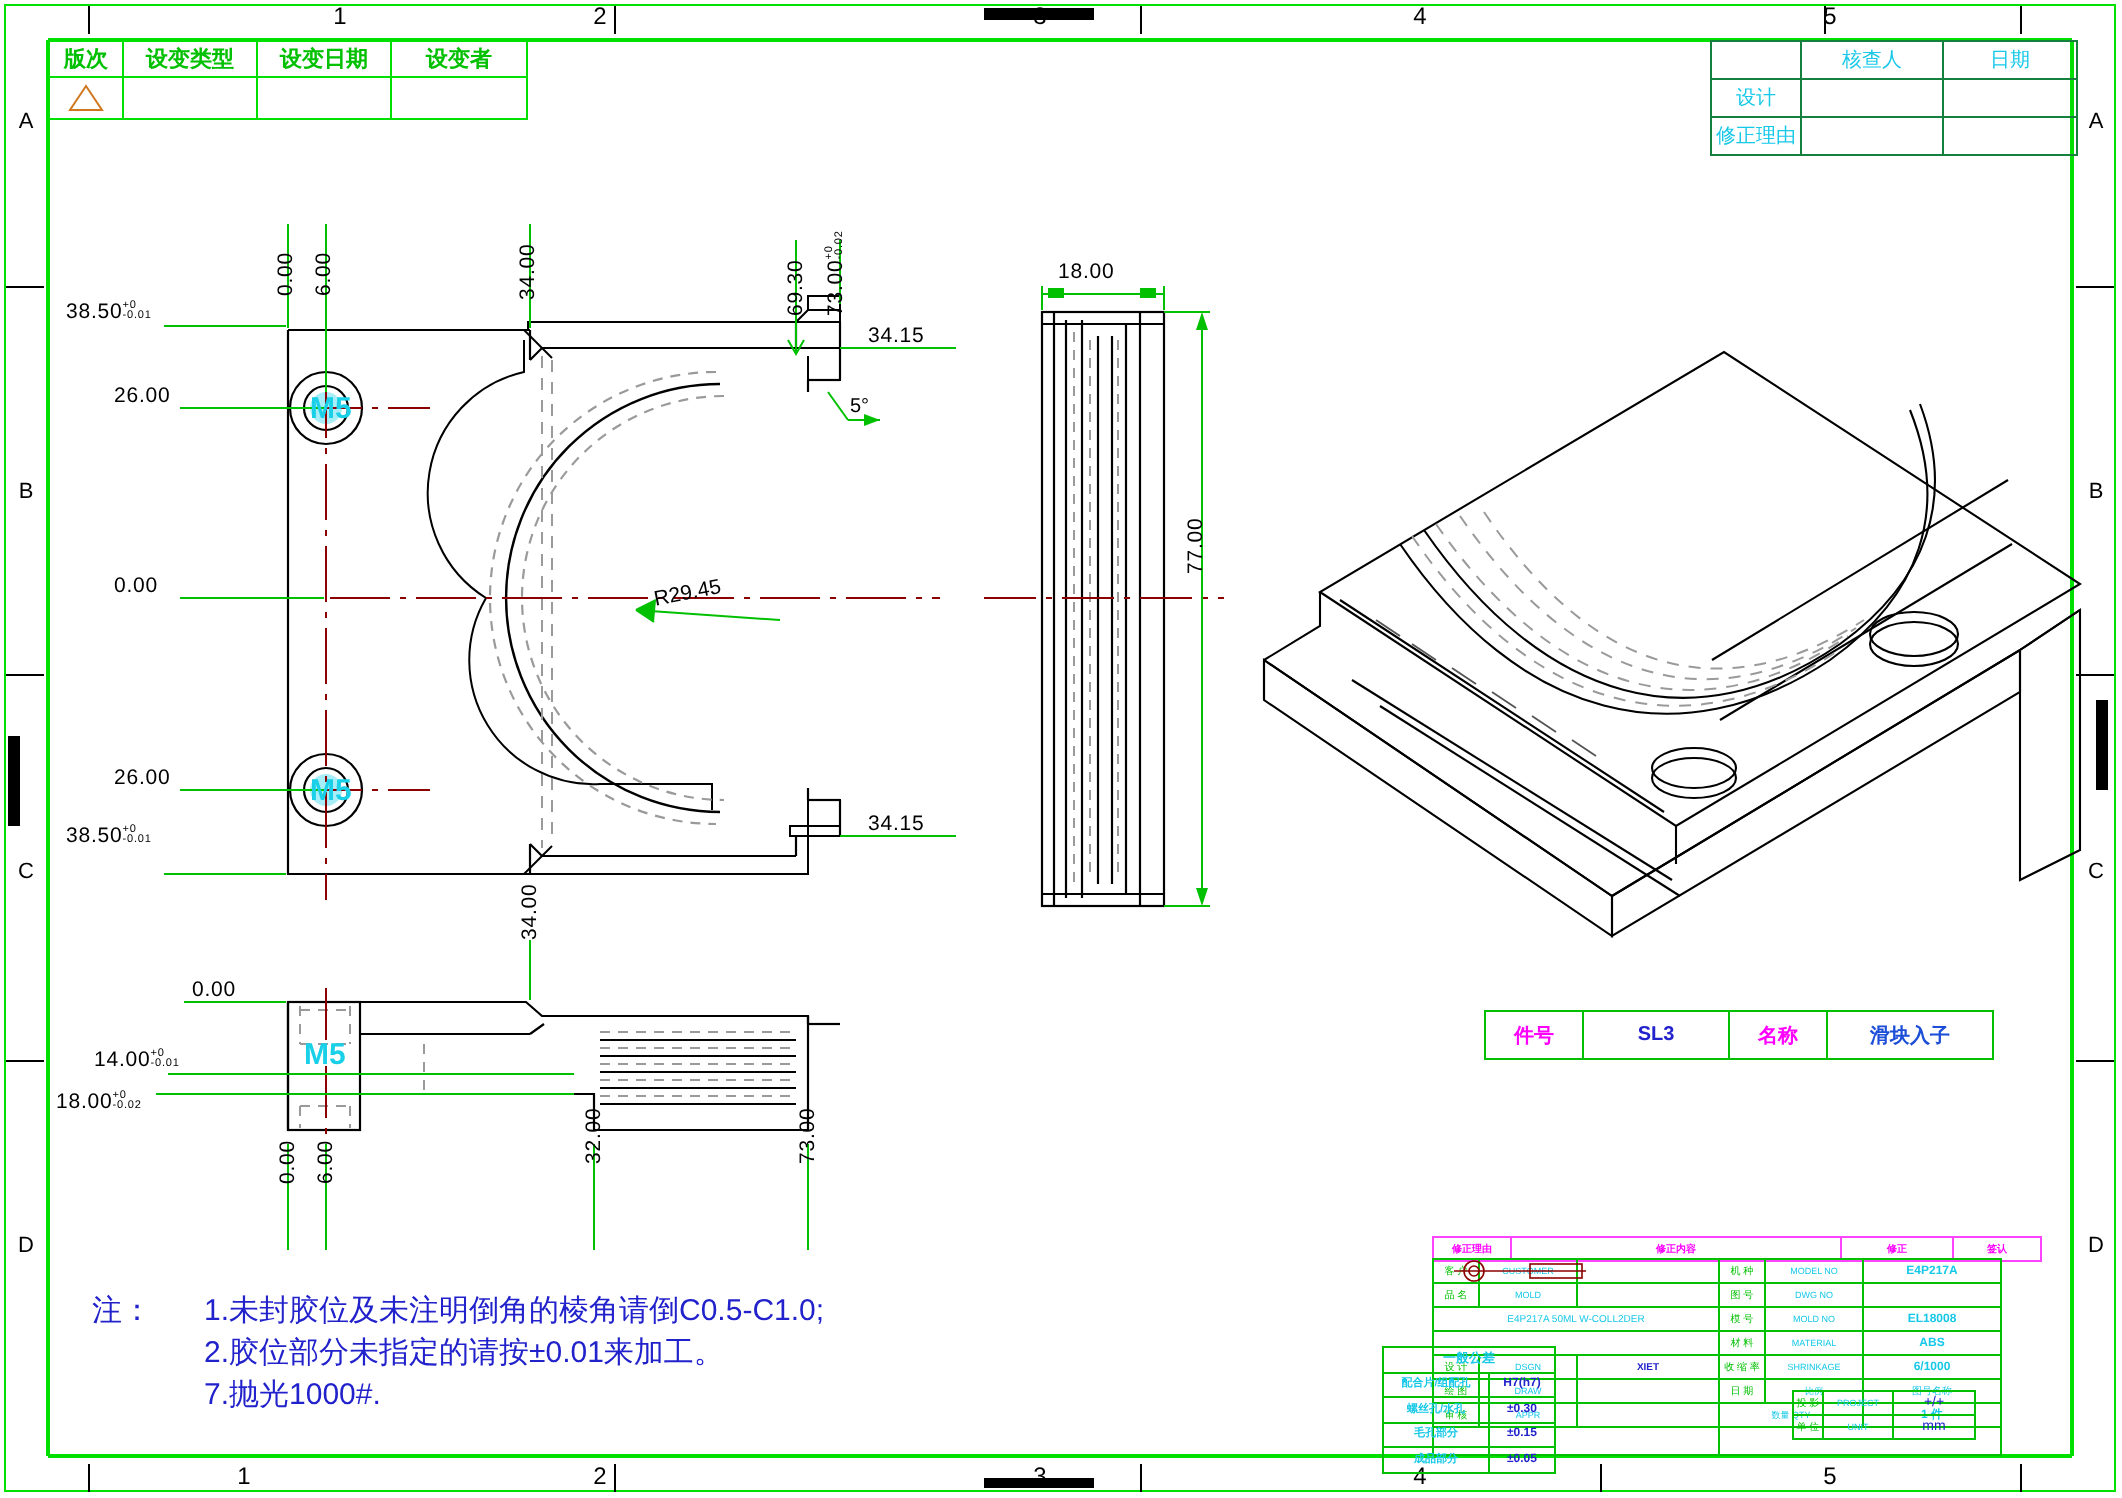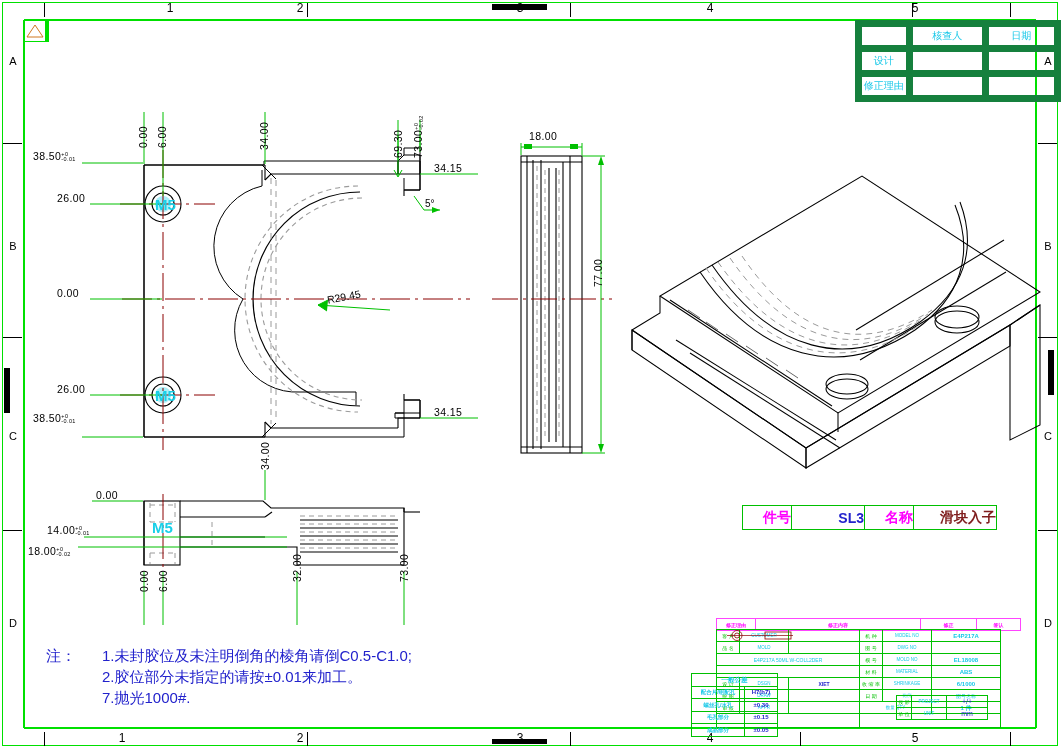--- a/index.html
+++ b/index.html
@@ -33,30 +33,30 @@
                font-family:"Liberation Sans",sans-serif;}
 
   
   #rev-table{left:24px;top:20px;}
   #rev-table td{border:1px solid #00e000;color:#00c000;font-size:11px;
                 font-weight:bold;height:17px;}
   #rev-table td.body{height:20px;}
 
   
   #appr-table{left:855px;top:20px;}
-  #appr-table td{border:7px solid #15803d;color:#18c8e8;font-size:10px;
+  #appr-table td{border:1px solid #15803d;color:#18c8e8;font-size:10px;
                  height:18px;}
 
   
   #part-table{left:742px;top:505px;}
-  #part-table td{border:1.6px solid #00c000;height:23px;font-size:14px;
-                 font-weight:bold;text-align:right;}
+  #part-table td{border:1.6px solid #00c000;height:23px;font-size:10px;
+                 font-weight:bold;}
   #part-table td.k{color:#ff00ff;width:48px;}
   #part-table td.v{color:#2222cc;width:72px;}
-  #part-table td.vw{color:#7f1d1d;width:82px;}
+  #part-table td.vw{color:#1d4ed8;width:82px;}
 
   
   #titleblock{left:691px;top:618px;width:345px;height:110px;}
   #titleblock table{border-collapse:collapse;position:absolute;}
   #titleblock td{padding:0;font-size:5px;line-height:6px;
                  font-family:"Liberation Sans",sans-serif;}
 
   #tb-revhdr{left:25px;top:0px;}
   #tb-revhdr td{border:1px solid #ff44ff;color:#ff00ff;height:11px;
                 text-align:center;font-weight:bold;}
@@ -156,20 +156,26 @@
   <div class="zlbl-v" style="left:1037px;top:240px;">B</div>
   <div class="zlbl-v" style="left:1037px;top:430px;">C</div>
   <div class="zlbl-v" style="left:1037px;top:617px;">D</div>
   <div class="ztick" style="left:1038px;top:143px;width:19px;height:1px;"></div>
   <div class="ztick" style="left:1038px;top:337px;width:19px;height:1px;"></div>
   <div class="ztick" style="left:1038px;top:530px;width:19px;height:1px;"></div>
   <div class="centermark" style="left:1048px;top:350px;width:6px;height:45px;"></div>
 
   <table class="cad" id="rev-table">
     <tbody>
+        <tr>
+      <td style="width:36px;">版次</td>
+      <td style="width:66px;">设变类型</td>
+      <td style="width:66px;">设变日期</td>
+      <td style="width:67px;">设变者</td>
+    </tr>
     <tr>
       <td class="body">
         <svg width="20" height="16" style="position:relative;display:block;margin:1px auto;">
           <polygon points="10,2 18,14 2,14" fill="none" stroke="#d07820" stroke-width="1"></polygon>
         </svg>
       </td>
       <td class="body"></td>
       <td class="body"></td>
       <td class="body"></td>
     </tr>

